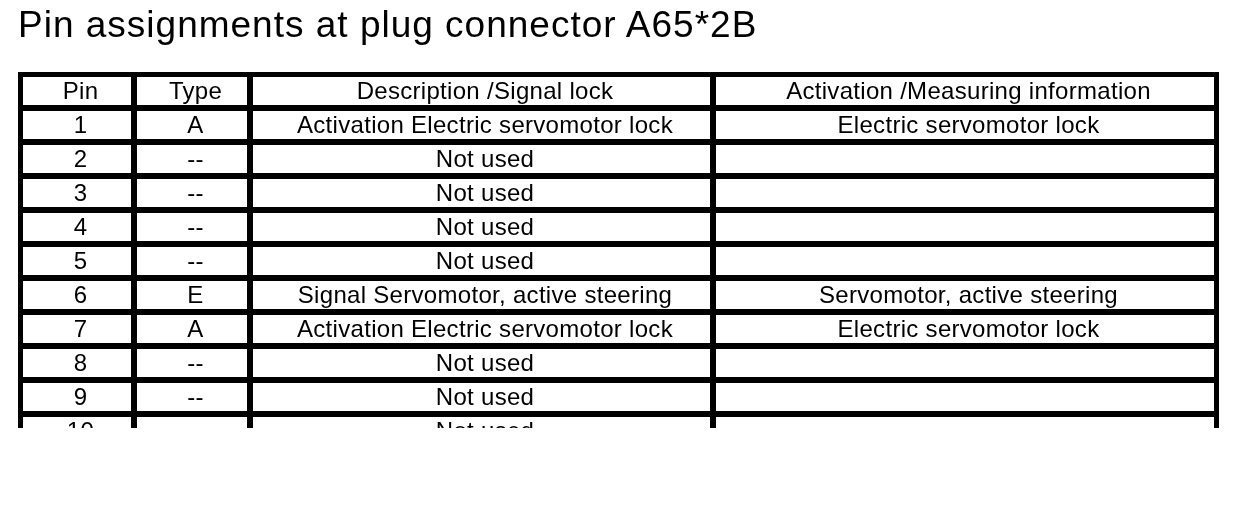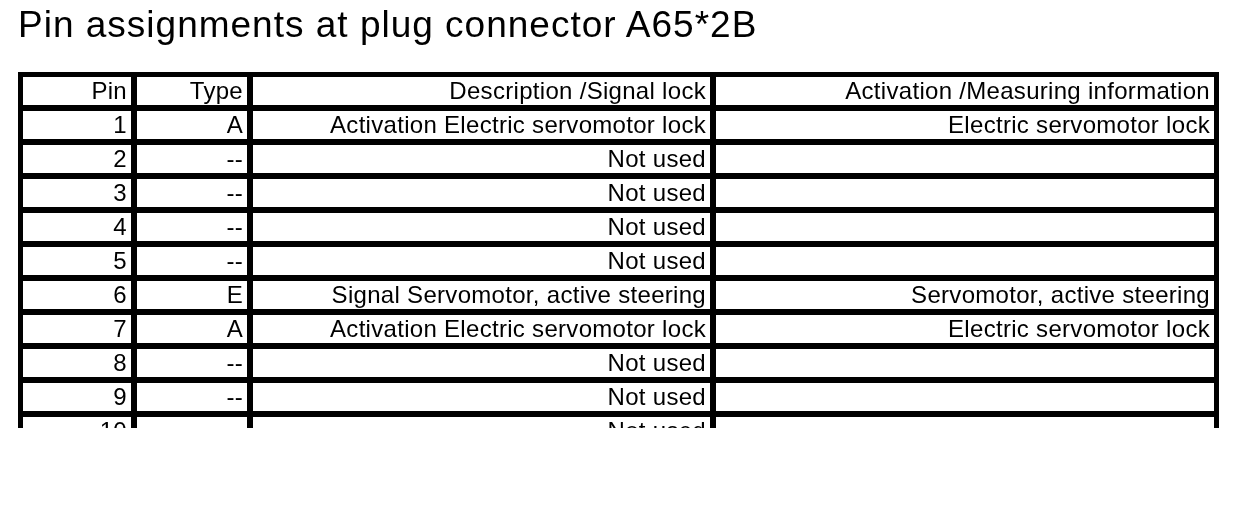--- a/index.html
+++ b/index.html
@@ -40,21 +40,21 @@
   }
   table.pin-table th,
   table.pin-table td {
     box-sizing: border-box;
     border: 3px solid #000000;
     height: 28px;
     padding: 0 4px 0 11px;
     font-size: 24px;
     font-weight: normal;
     letter-spacing: 0.3px;
-    text-align: right;
+    text-align: center;
     vertical-align: middle;
     white-space: nowrap;
     overflow: hidden;
     line-height: 28px;
     background: #ffffff;
   }
   col.col-pin  { width: 114px; }
   col.col-type { width: 116px; }
   col.col-desc { width: 463px; }
   col.col-conn { width: 504px; }

